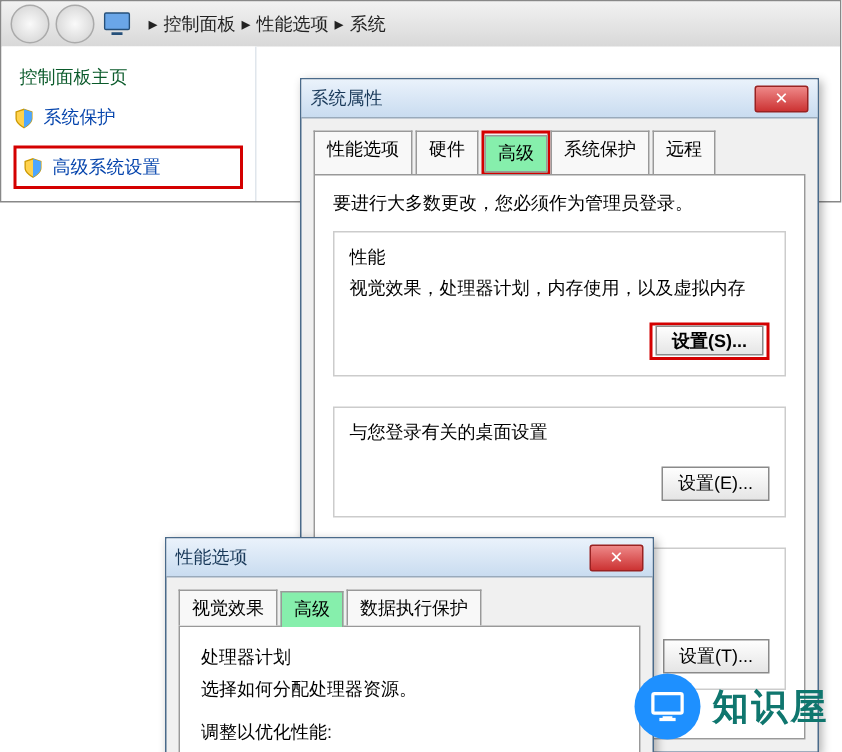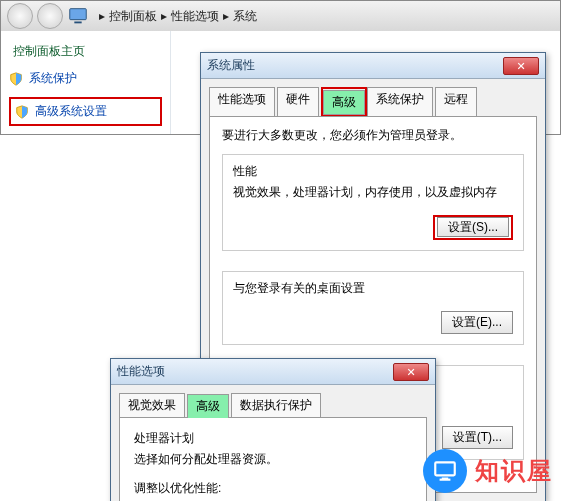--- a/index.html
+++ b/index.html
@@ -39,33 +39,33 @@
   .tab.active { background: #86efac; position: relative; top: 1px; }
   .tab-hi { border: 2px solid #d40000; padding: 0; }
   .tab-hi .tab { margin: 0; border: 1px solid #999; }
   .tabbody { border: 1px solid #999; margin: 0 8px 8px 8px; background: #fff; padding: 10px 12px 12px 12px; }
   .note { margin-bottom: 10px; }
   .group { border: 1px solid #ccc; padding: 8px 10px 10px 10px; margin-bottom: 20px; position: relative; }
   .group-title { font-size: 12px; margin-bottom: 4px; }
   .group-desc { color: #000000; margin-bottom: 14px; font-family: Liberation Mono, monospace; }
   .btn { border: 1px solid #8a8a8a; background: linear-gradient(#fefefe, #e5e5e5); padding: 2px 10px; font-size: 12px; float: right; cursor: pointer; }
   .btn-hi { border: 2px solid #d40000; padding: 2px; display: inline-block; float: right; }
-  .btn-hi .btn { float: none; }
+  .btn-hi .btn { float: none; font-weight: bold; }
   .clearfix::after { content: ""; display: block; clear: both; }
   
   
   #dlg-perf { left: 110px; top: 358px; width: 326px; }
   #dlg-perf .tabbody { padding: 12px 14px; }
   .perf-section-title { margin-bottom: 4px; }
   .perf-desc { margin-bottom: 12px; }
   
   
   .brand { position: absolute; right: 8px; bottom: 8px; display: flex; align-items: center; gap: 8px; }
   .brand-icon { width: 44px; height: 44px; background: #1e90ff; border-radius: 50%; display: flex; align-items: center; justify-content: center; }
-  .brand-text { color: #ef4444; font-size: 24px; font-weight: bold; letter-spacing: 2px; }
+  .brand-text { color: #0f766e; font-size: 24px; font-weight: bold; letter-spacing: 2px; }
 </style>
 </head>
 <body>
 
 <div class="main-window">
   <div class="titlebar">
     <span class="nav-back"></span>
     <span class="nav-fwd"></span>
     <svg class="spinner-icon" viewBox="0 0 24 24">
         <rect x="3" y="4" width="18" height="12" rx="1" fill="#6aa6e8" stroke="#26507a"></rect>

